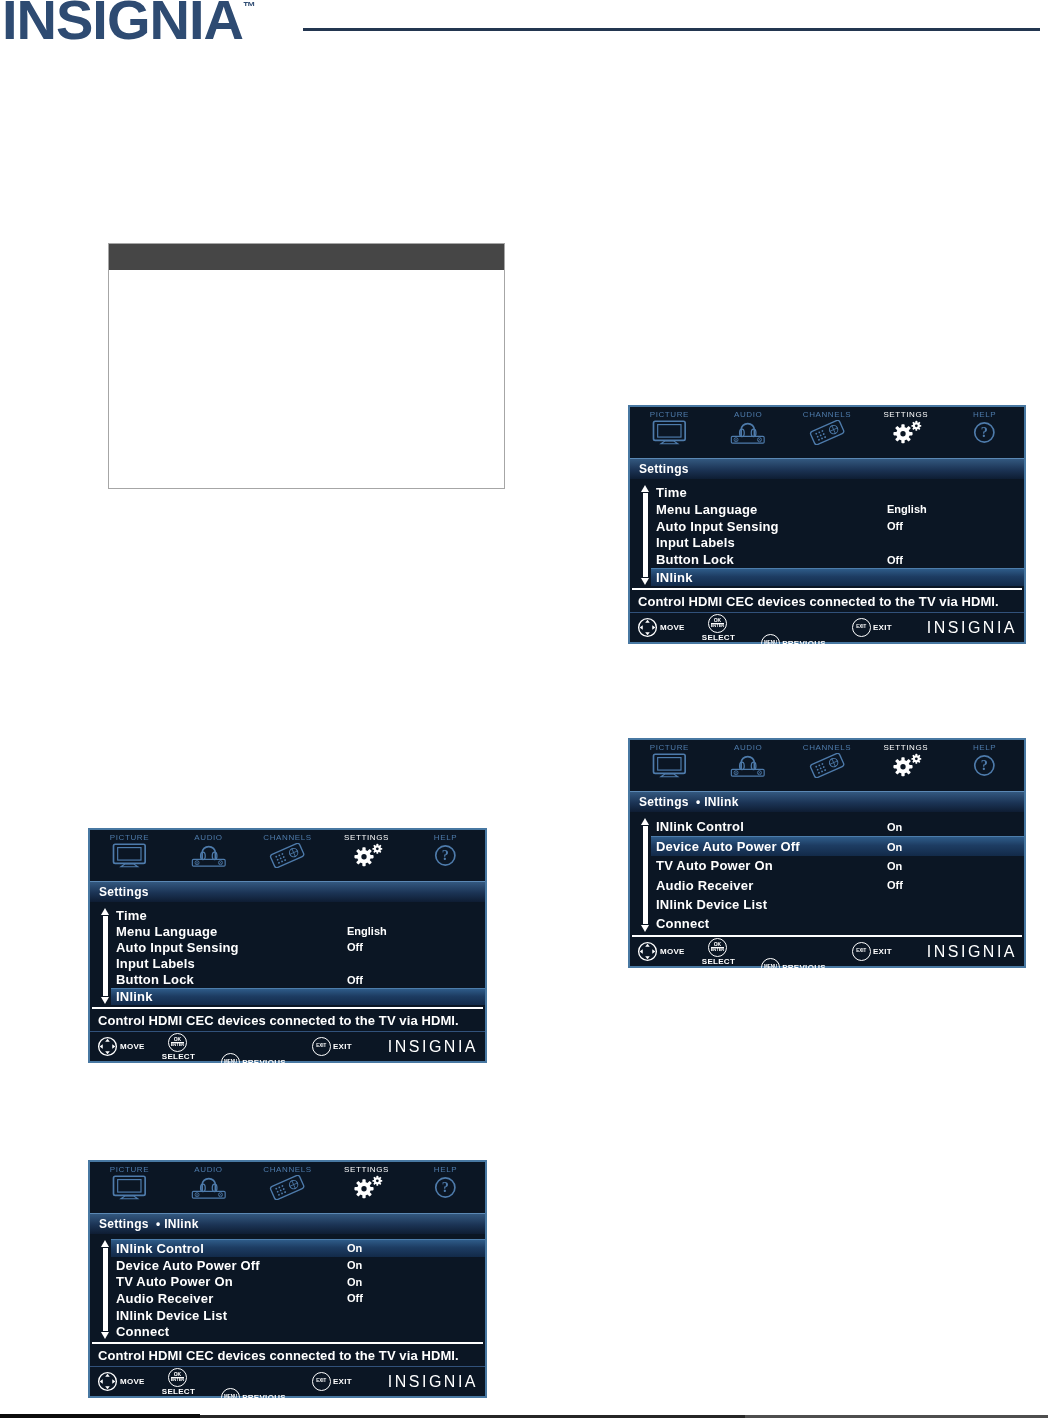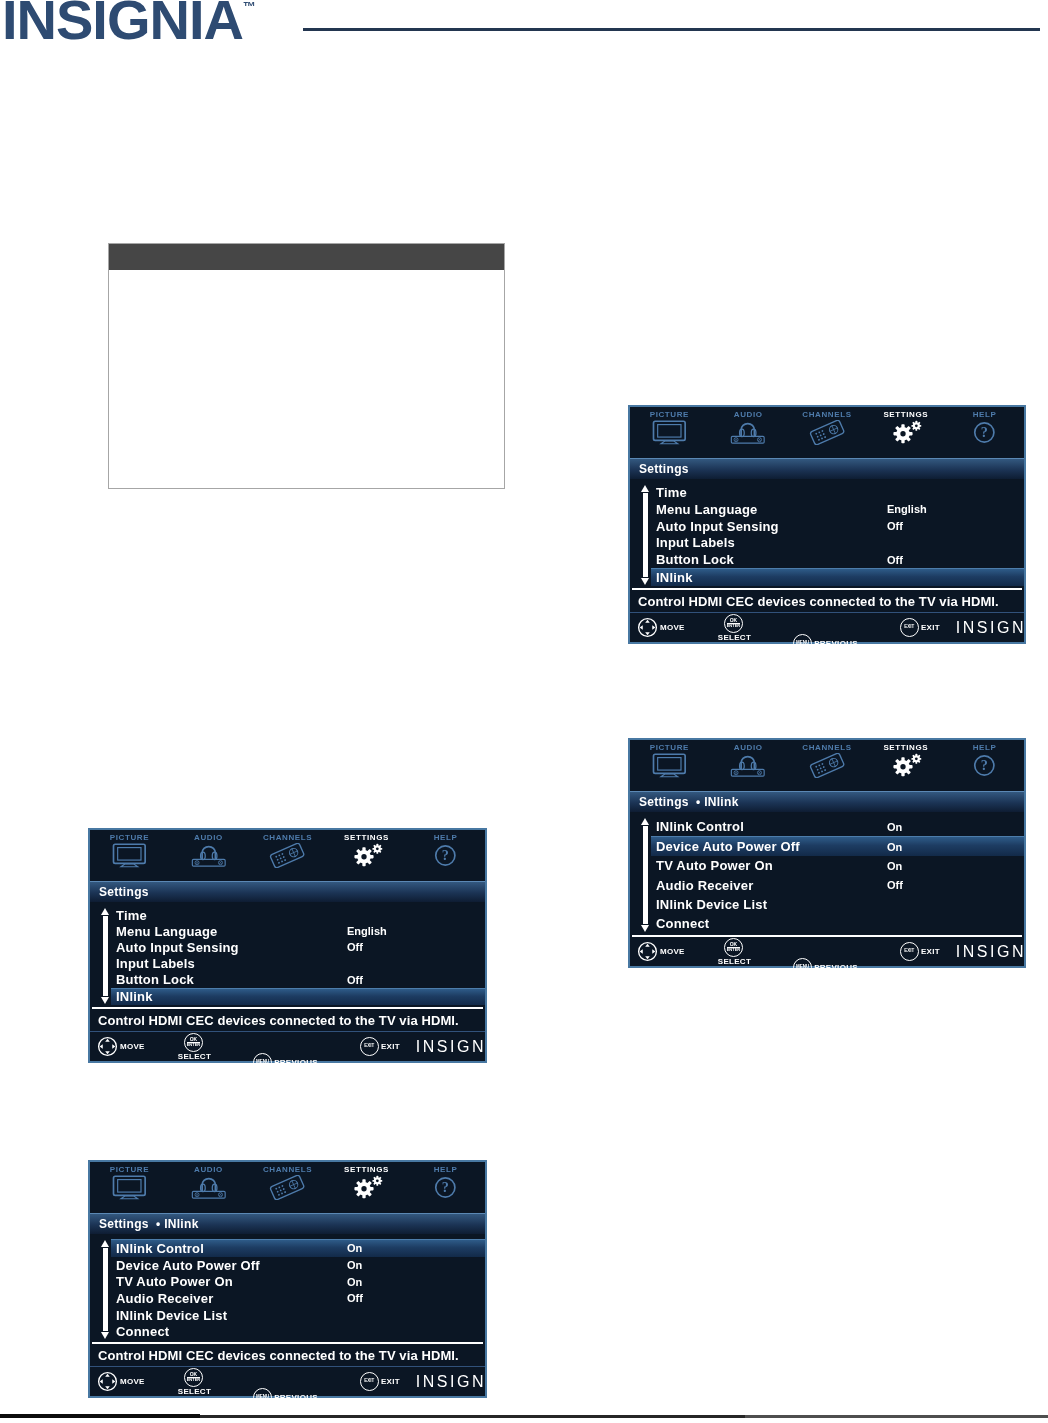--- a/index.html
+++ b/index.html
@@ -26,21 +26,21 @@
   
   .tvmenu{position:absolute;background:#0b1624;border:2px solid #4878a2;
           box-sizing:border-box;display:flex;flex-direction:column;color:#fff;}
   #menu1{left:628px;top:405px;width:398px;height:239px;}
   #menu2{left:628px;top:738px;width:398px;height:230px;}
   #menu3{left:88px;top:828px;width:399px;height:235px;}
   #menu4{left:88px;top:1160px;width:399px;height:238px;}
 
   .tabbar{flex:0 0 auto;height:46px;display:flex;padding-top:3px;border-bottom:1px solid #1c3least0;}
   .tab{flex:1;display:flex;flex-direction:column;align-items:center;color:#4e7bab;}
-  .tab .tlabel{font-size:8px;font-weight:bold;letter-spacing:0.6px;margin-bottom:1px;}
+  .tab .tlabel{font-size:8px;font-weight:normal;letter-spacing:0.6px;margin-bottom:1px;}
   .tab.active{color:#fff;}
   .tab .ic{height:25px;display:block;}
 
   .titlebar{flex:0 0 auto;height:20px;margin-top:2px;
       background:linear-gradient(180deg,#33587f 0%,#1b3354 55%,#0e1d33 100%);
       border-top:1px solid #5b88b4;display:flex;align-items:center;
       padding-left:9px;font-size:12px;font-weight:bold;white-space:pre;letter-spacing:0.3px;}
 
   .list{flex:1;position:relative;display:flex;flex-direction:column;padding:5px 0 2px 0;}
   .row{flex:1;display:flex;align-items:center;margin-left:21px;position:relative;padding-left:5px;}
@@ -55,21 +55,21 @@
          border-left:4.5px solid transparent;border-right:4.5px solid transparent;
          border-bottom:7px solid #fff;}
   .sb-down{position:absolute;bottom:-1px;left:-2px;width:0;height:0;
          border-left:4.5px solid transparent;border-right:4.5px solid transparent;
          border-top:7px solid #fff;}
 
   .sepline{flex:0 0 auto;height:2px;background:#fff;margin:0 2px;}
   .help{flex:0 0 auto;height:22px;display:flex;align-items:center;padding-left:8px;
         font-size:13px;font-weight:bold;letter-spacing:0.1px;border-bottom:1px solid #31517a;}
 
-  .bottombar{flex:0 0 auto;height:29px;display:flex;align-items:center;padding:0 7px;gap:16px;}
+  .bottombar{flex:0 0 auto;height:29px;display:flex;align-items:center;padding:0 7px;}
   .ctrl{display:flex;align-items:center;}
   .ctrl .clabel{font-size:8px;font-weight:bold;margin-left:2px;letter-spacing:0.3px;}
   .m-sel{margin-left:15px;flex-direction:column;} .m-prev{margin-left:26px;margin-top:32px;} .m-exit{margin-left:26px;justify-content:space-between;}
   .cic{width:21px;height:21px;display:block;}
   .cbtn{width:19px;height:19px;border:1px solid #fff;border-radius:50%;
         display:flex;flex-direction:column;align-items:center;justify-content:center;
         color:#fff;box-sizing:border-box;}
   .cbtn .t1{font-size:5px;font-weight:bold;line-height:1.1;}
   .cbtn .t2{font-size:4px;font-weight:bold;line-height:1.1;border-top:1px solid #fff;}
   .cbtn .tm{font-size:4.5px;font-weight:bold;line-height:1;}

